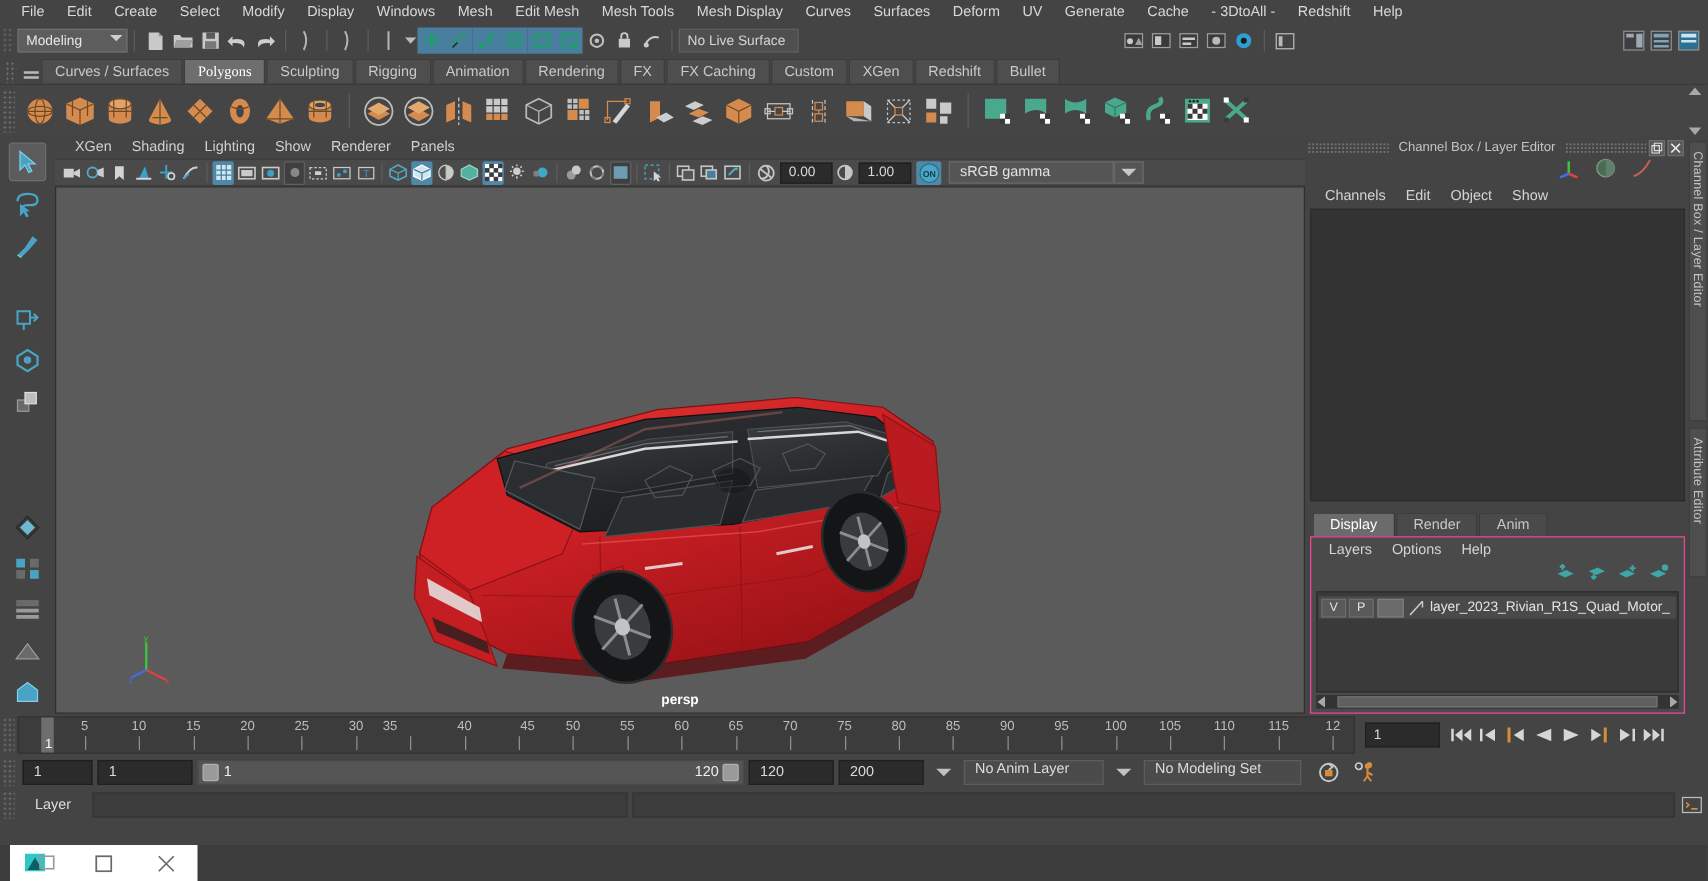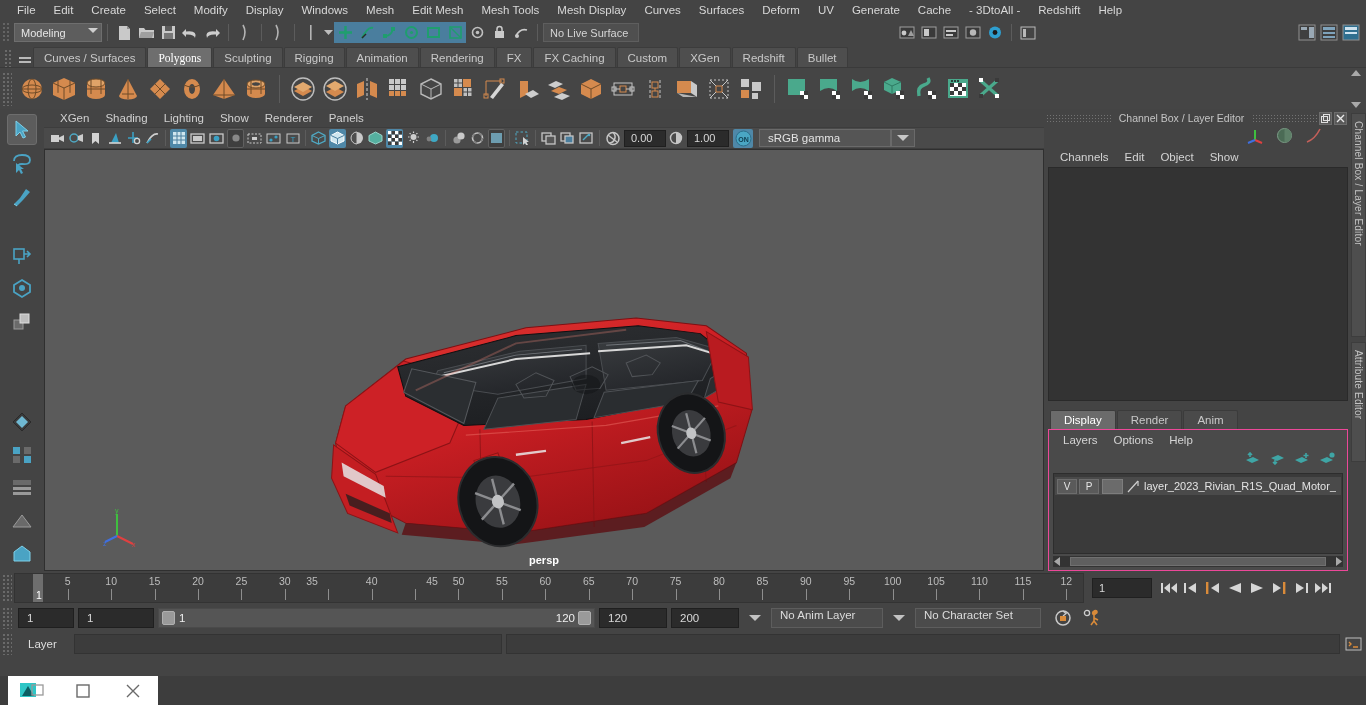--- a/index.html
+++ b/index.html
@@ -1242,21 +1242,21 @@
         <div class="tl-num" style="left: 182.983px;">20</div>
         <div class="tl-tick" style="left: 226.4px;"></div>
         <div class="tl-num" style="left: 226.4px;">25</div>
         <div class="tl-tick" style="left: 269.817px;"></div>
         <div class="tl-num" style="left: 269.817px;">30</div>
         <div class="tl-tick" style="left: 313.233px;"></div>
         <div class="tl-num" style="left: 297px;">35</div>
         <div class="tl-tick" style="left: 356.65px;"></div>
         <div class="tl-num" style="left: 356.65px;">40</div>
         <div class="tl-tick" style="left: 400.067px;"></div>
-        <div class="tl-num" style="left: 417px; text-align: center;">45</div>
+        <div class="tl-num" style="left: 407px; text-align: center;">45</div>
         <div class="tl-tick" style="left: 443.483px;"></div>
         <div class="tl-num" style="left: 443.483px;">50</div>
         <div class="tl-tick" style="left: 486.9px;"></div>
         <div class="tl-num" style="left: 486.9px;">55</div>
         <div class="tl-tick" style="left: 530.317px;"></div>
         <div class="tl-num" style="left: 530.317px;">60</div>
         <div class="tl-tick" style="left: 573.733px;"></div>
         <div class="tl-num" style="left: 573.733px;">65</div>
         <div class="tl-tick" style="left: 617.15px;"></div>
         <div class="tl-num" style="left: 617.15px;">70</div>
@@ -1359,21 +1359,21 @@
     </div>
     <div class="rg-field" style="width:68px">
       <span>200</span>
     </div>
     <div class="dropdown-arrow" style="margin:0 6px"></div>
     <div class="rg-combo" style="width:112px">
       <span>No Anim Layer</span>
     </div>
     <div class="dropdown-arrow" style="margin:0 6px"></div>
     <div class="rg-combo" style="width:126px">
-      <span>No Character Set</span>
+      <span>No Modeling Set</span>
     </div>
     <div style="width:24px;display:flex;align-items:center;justify-content:center;margin-left:6px">
       <svg width="19" height="18" viewBox="0 0 19 18">
           <circle cx="9" cy="9" r="7" fill="none" stroke="#c9c9c9" stroke-width="1.5"></circle>
           <path d="M9 2 L12 4.5 L9 7" fill="none" stroke="#c9c9c9" stroke-width="1.4"></path>
           <rect x="6" y="7" width="6" height="5" fill="#d98b3a"></rect>
         </svg>
     </div>
     <div style="width:24px;display:flex;align-items:center;justify-content:center">
       <svg width="19" height="18" viewBox="0 0 19 18">

